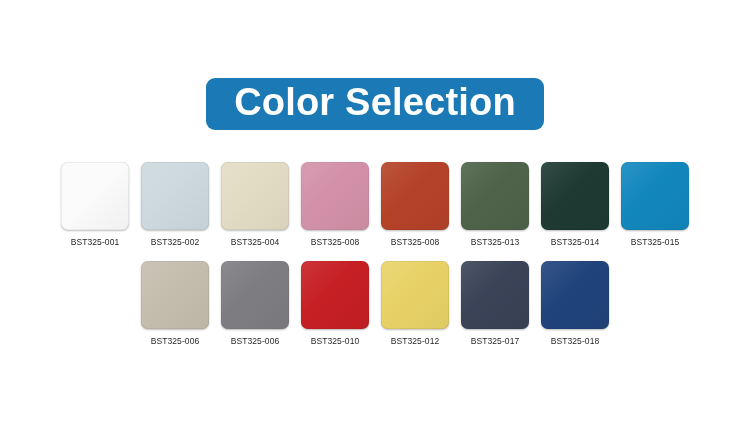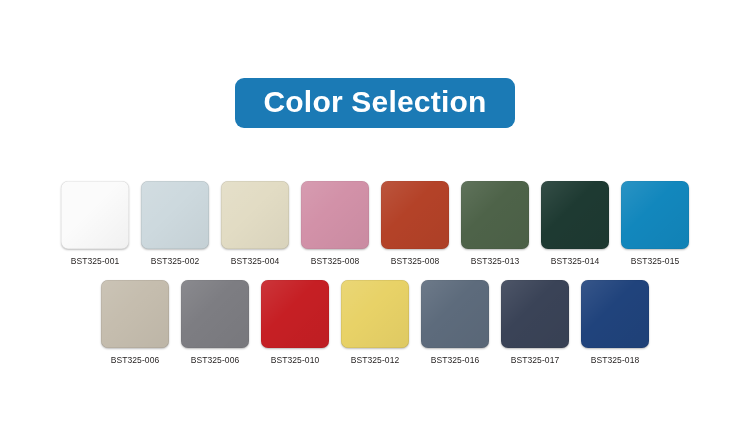--- a/index.html
+++ b/index.html
@@ -24,31 +24,31 @@
     box-sizing: border-box;
   }
   .title-banner {
     background: #1b7ab5;
     border-radius: 9px;
     padding: 9px 28px 11px 28px;
     display: inline-block;
   }
   .title-banner .title-text {
     color: #ffffff;
-    font-size: 30px;
+    font-size: 38px;
     font-weight: bold;
     letter-spacing: 0.2px;
     line-height: 30px;
     white-space: nowrap;
     font-family: "Liberation Sans", sans-serif;
   }
 
   
   .palette {
-    margin-top: 53px;
+    margin-top: 32px;
     padding: 0 12px;
     box-sizing: border-box;
   }
   .swatch-row {
     display: flex;
     justify-content: center;
     align-items: flex-start;
     gap: 12px;
     margin-bottom: 14px;
   }
@@ -142,24 +142,20 @@
       </div>
       <div class="swatch-cell">
         <div class="swatch-chip" style="background: rgb(198, 31, 36);"></div>
         <div class="swatch-label">BST325-010</div>
       </div>
       <div class="swatch-cell">
         <div class="swatch-chip is-light" style="background: rgb(232, 210, 103);"></div>
         <div class="swatch-label">BST325-012</div>
       </div>
       <div class="swatch-cell">
-        <div class="swatch-chip" style="background: rgb(93, 107, 124);"></div>
-        <div class="swatch-label">BST325-016</div>
-      </div>
-      <div class="swatch-cell">
         <div class="swatch-chip" style="background: rgb(58, 67, 87);"></div>
         <div class="swatch-label">BST325-017</div>
       </div>
       <div class="swatch-cell">
         <div class="swatch-chip" style="background: rgb(32, 67, 124);"></div>
         <div class="swatch-label">BST325-018</div>
       </div>
     </div>
 </div>
 

